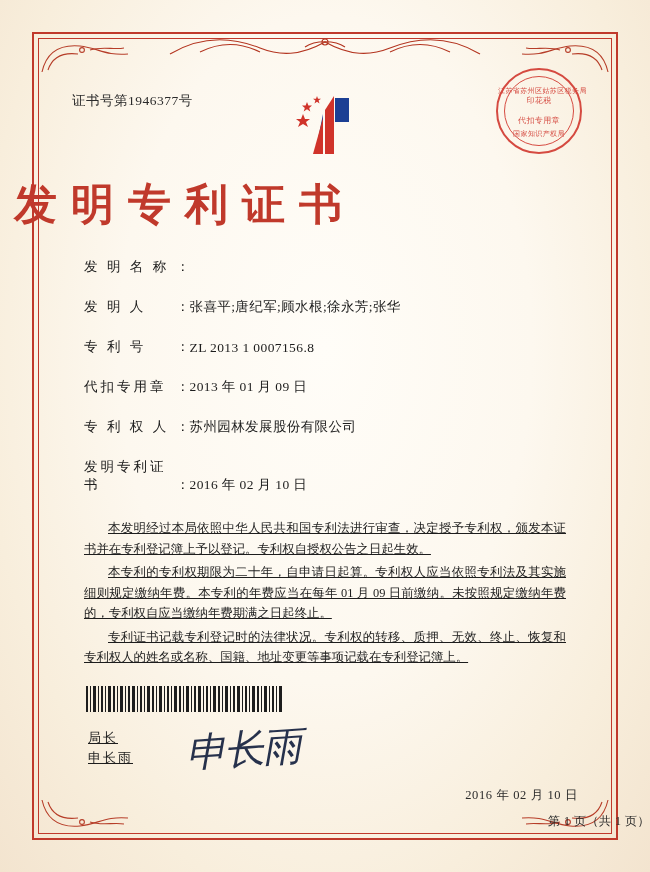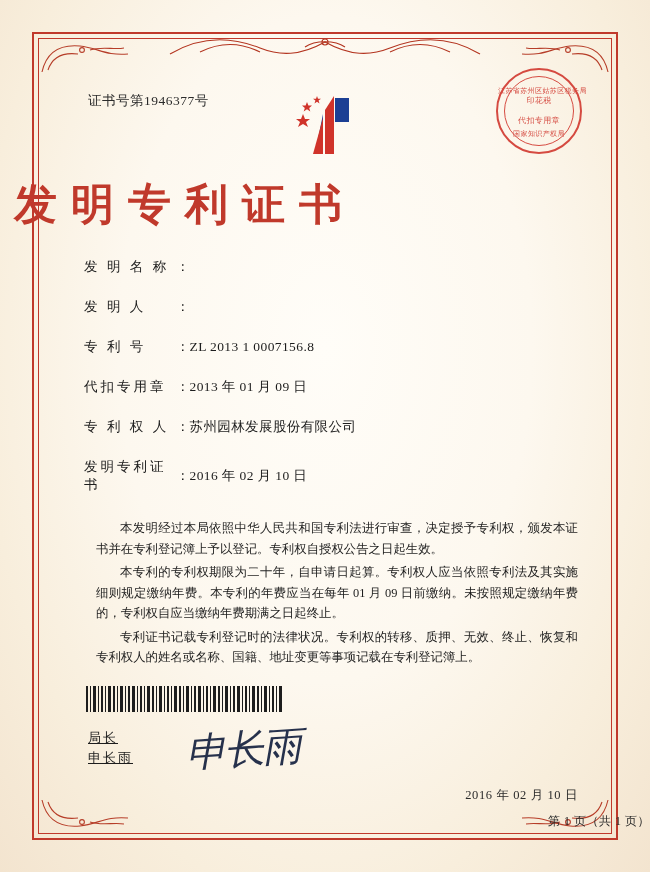--- a/index.html
+++ b/index.html
@@ -45,21 +45,21 @@
     left: 50%;
     transform: translateX(-50%);
     top: 34px;
     width: 330px;
     height: 26px;
     color: #b3341f;
   }
   
   .cert-number {
     position: absolute;
-    left: 88px;
+    left: 72px;
     top: 92px;
     font-size: 13.5px;
     color: #2b2b2b;
     letter-spacing: .5px;
   }
   
   .logo {
     position: absolute;
     left: 289px;
     top: 88px;
@@ -113,21 +113,21 @@
 
   
   .fields {
     position: absolute;
     left: 84px;
     top: 258px;
     width: 486px;
   }
   .field-row {
     display: flex;
-    align-items: center;
+    align-items: flex-end;
     margin-bottom: 22px;
     font-size: 13.5px;
     color: #1d1d1d;
   }
   .field-label {
     width: 92px;
     flex: 0 0 92px;
     letter-spacing: 3px;
     color: #1d1d1d;
   }
@@ -135,27 +135,28 @@
     flex: 0 0 12px;
   }
   .field-value {
     flex: 1;
     letter-spacing: .4px;
   }
 
   
   .body-text {
     position: absolute;
-    left: 96px;
+    left: 84px;
     top: 518px;
     width: 482px;
     font-size: 12.4px;
     line-height: 20.5px;
     color: #1d1d1d;
     text-align: justify;
+    text-decoration: underline;
   }
   .body-text p {
     margin: 0 0 3px 0;
     text-indent: 24px;
   }
 
   
   .barcode {
     position: absolute;
     left: 86px;
@@ -305,20 +306,21 @@
   <div class="title">发明专利证书</div>
 
   <div class="fields">
     <div class="field-row">
       <div class="field-label">发 明 名 称</div>
       <div class="field-sep">：</div>
     </div>
     <div class="field-row">
       <div class="field-label">发 明 人</div>
       <div class="field-sep">：</div>
+      <div class="field-value">张喜平;唐纪军;顾水根;徐永芳;张华</div>
     </div>
     <div class="field-row">
       <div class="field-label">专 利 号</div>
       <div class="field-sep">：</div>
       <div class="field-value">ZL 2013 1 0007156.8</div>
     </div>
     <div class="field-row">
       <div class="field-label">代扣专用章</div>
       <div class="field-sep">：</div>
       <div class="field-value">2013 年 01 月 09 日</div>

